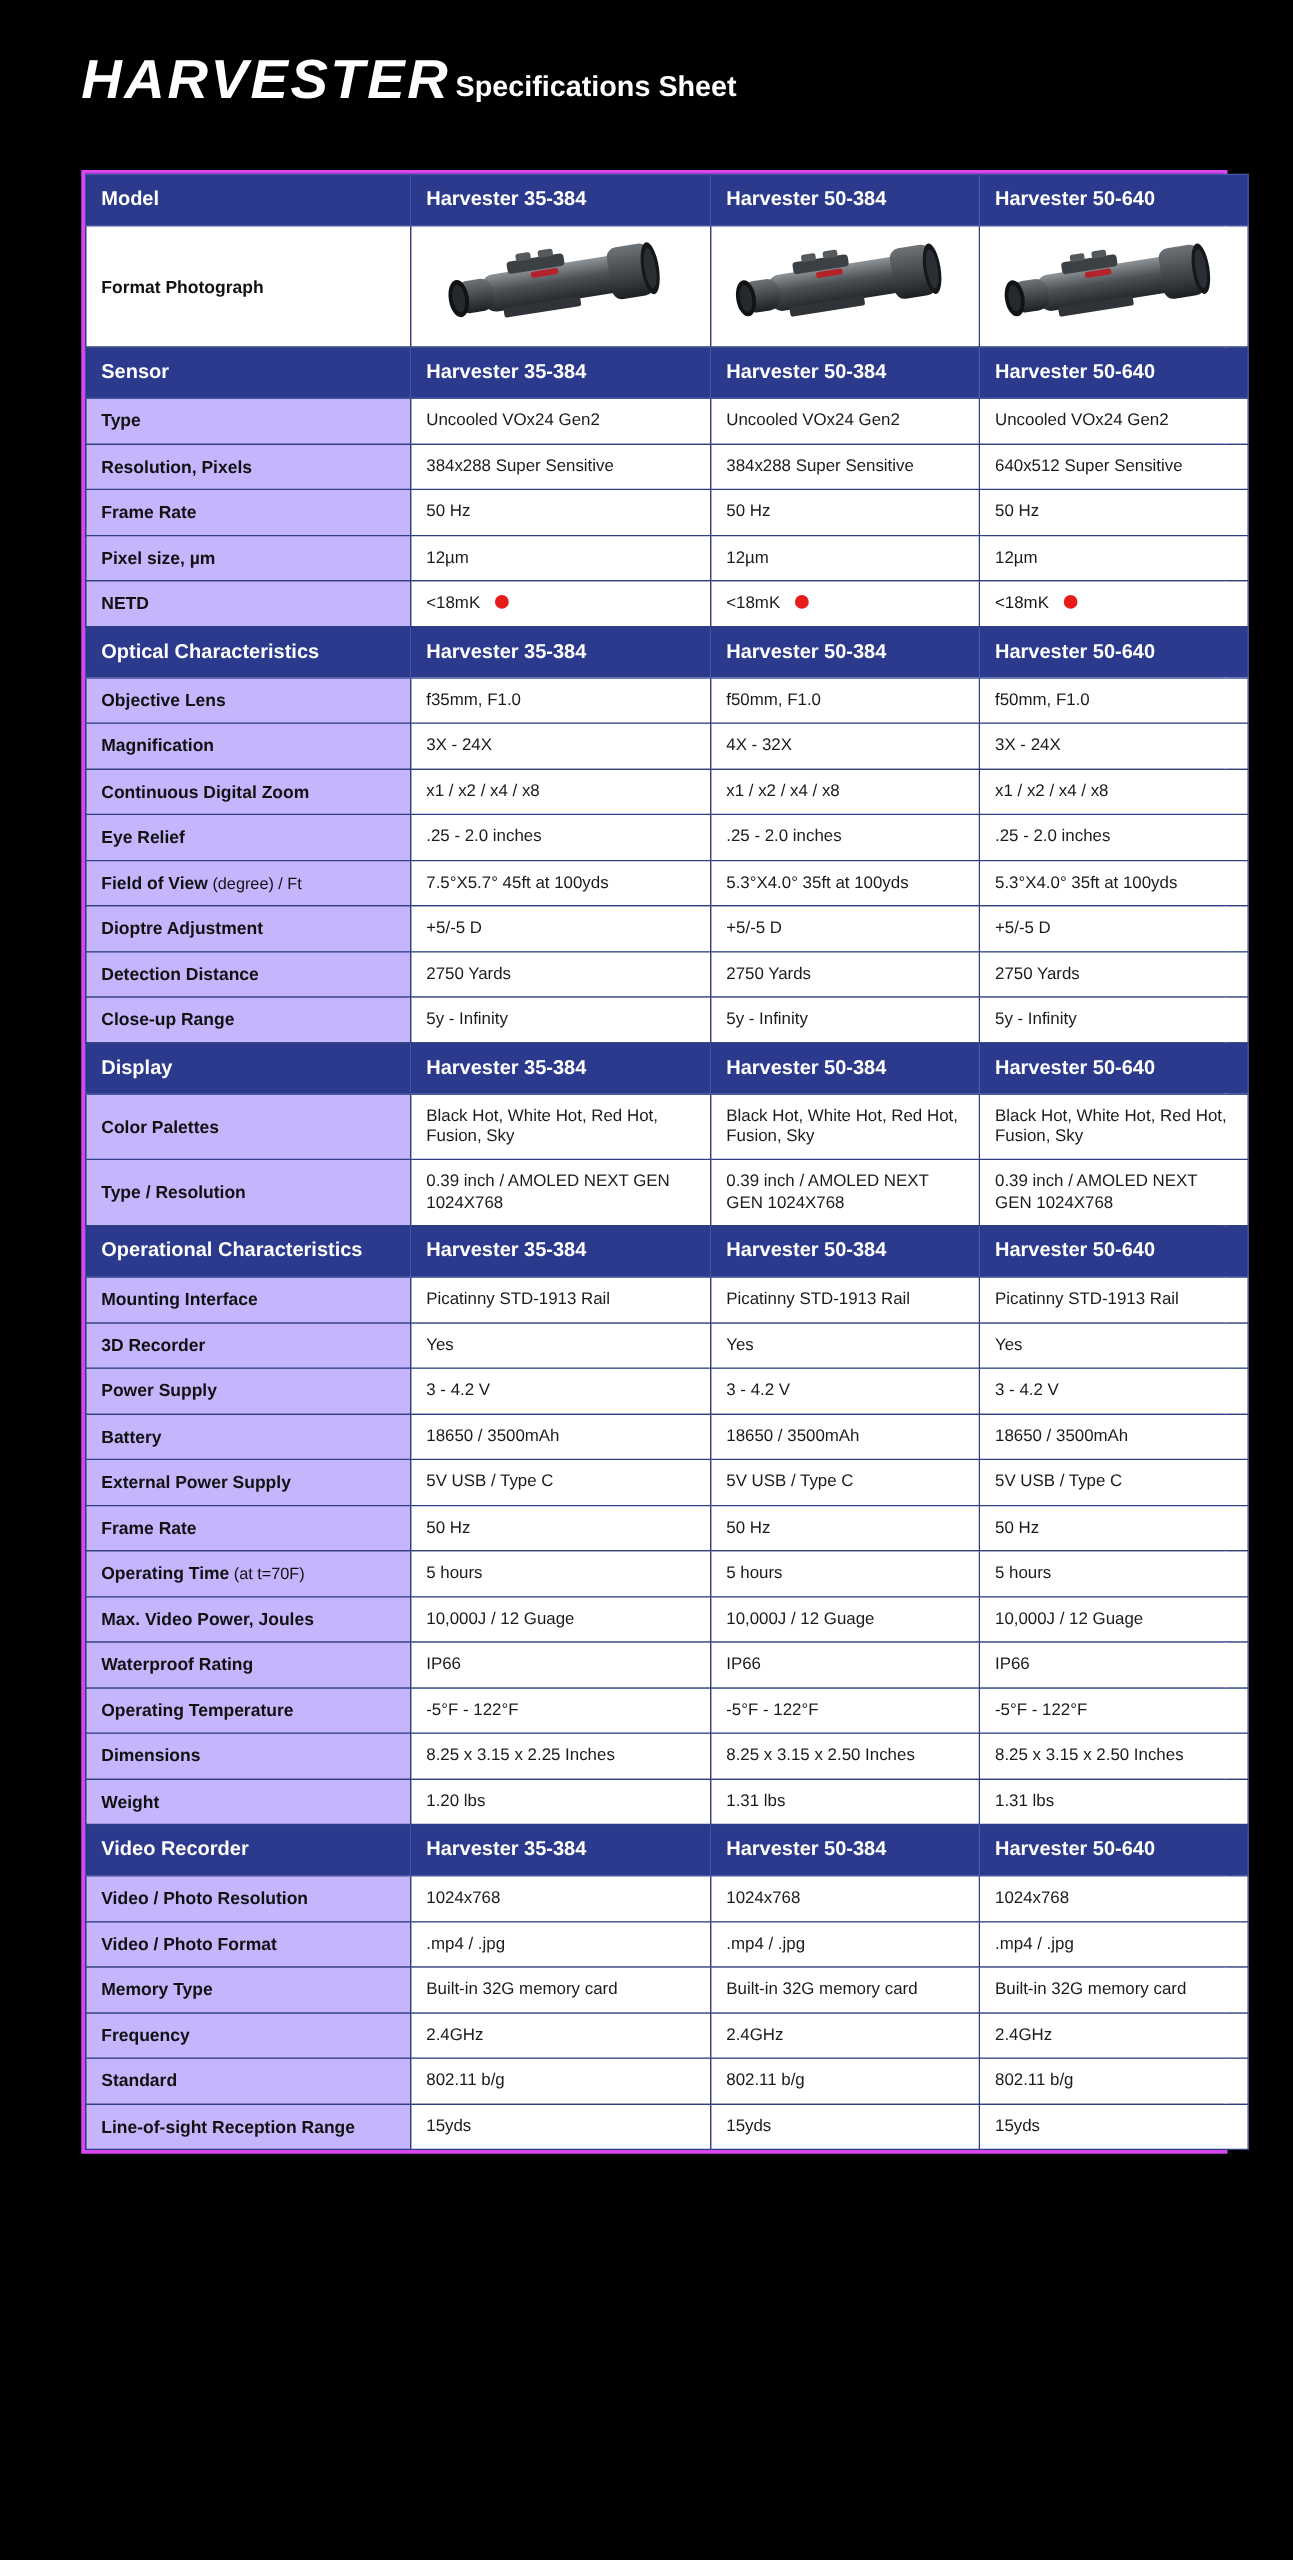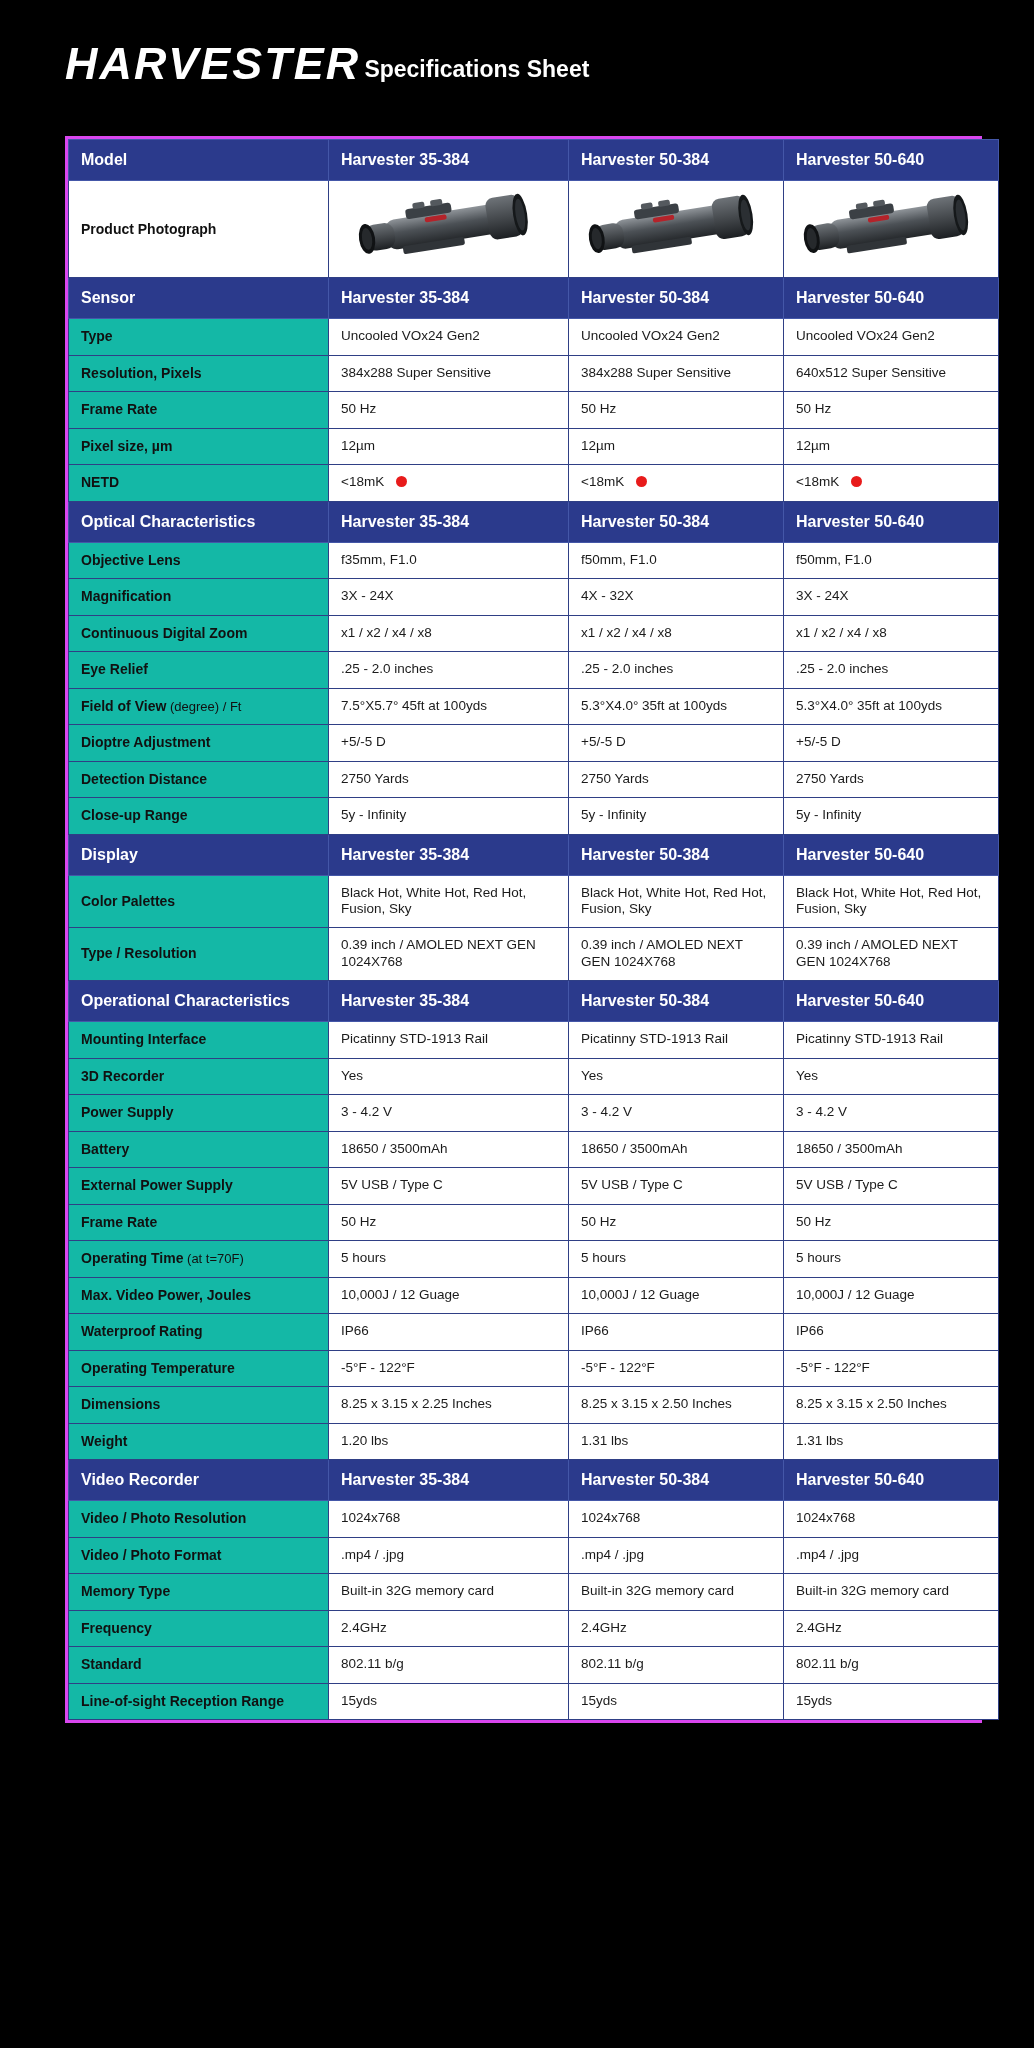--- a/index.html
+++ b/index.html
@@ -85,21 +85,21 @@
     background: #ffffff;
     color: #1b1b1b;
     font-size: 13.5px;
     padding: 9px 12px;
     line-height: 1.25;
   }
   tr.row td.label {
     font-weight: bold;
     font-size: 14px;
     color: #111111;
-    background: #14b8a6;
+    background: #c4b5fd;
   }
   tr.row td.label .sub {
     font-weight: normal;
     font-size: 13px;
   }
   
   tr.photo td {
     background: #ffffff;
     padding: 0;
     height: 96px;
@@ -144,21 +144,21 @@
           <col class="c3">
       </colgroup>
       <tbody id="tbody">
           <tr class="section">
             <td class="model-col">Model</td>
             <td>Harvester 35-384</td>
             <td>Harvester 50-384</td>
             <td>Harvester 50-640</td>
           </tr>
           <tr class="photo">
-            <td class="label">Product Photograph</td>
+            <td class="label">Format Photograph</td>
             <td>
               <svg class="scope" viewBox="0 0 220 96" preserveAspectRatio="xMidYMid meet">
                 <defs>
                   <linearGradient id="g1" x1="0" y1="0" x2="0" y2="1">
                     <stop offset="0%" stop-color="#8f9499"></stop>
                     <stop offset="45%" stop-color="#4c5156"></stop>
                     <stop offset="100%" stop-color="#232629"></stop>
                   </linearGradient>
                   <linearGradient id="g2" x1="0" y1="0" x2="0" y2="1">
                     <stop offset="0%" stop-color="#6e7378"></stop>

